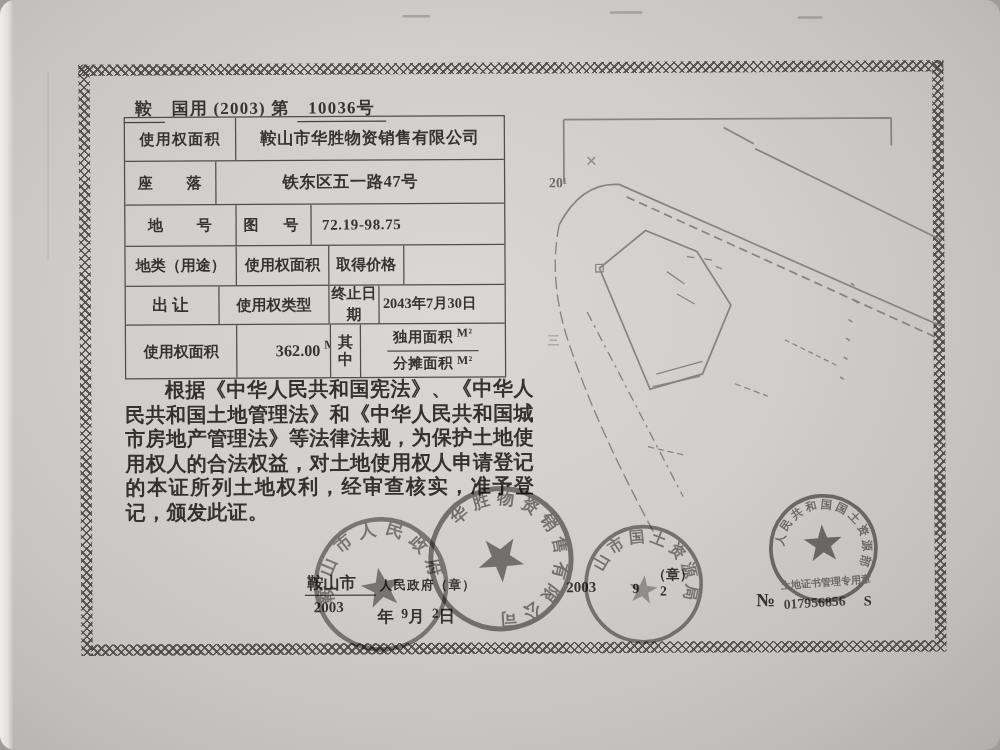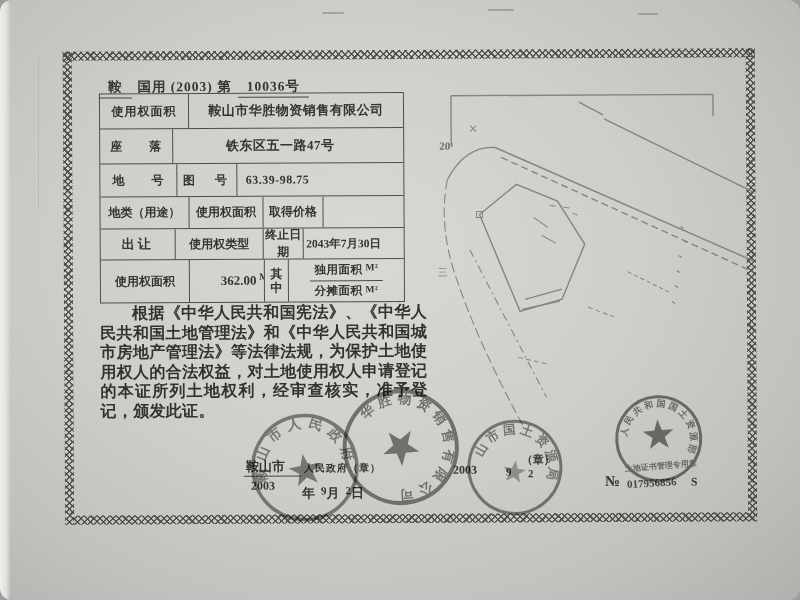--- a/index.html
+++ b/index.html
@@ -85,23 +85,23 @@
     <div class="tbl">
       <div class="tr" style="height:34px;">
         <div class="td lab" style="width:88px;">使用权面积</div>
         <div class="td" style="width:215px;">鞍山市华胜物资销售有限公司</div>
       </div>
       <div class="tr" style="height:34px;">
         <div class="td lab" style="width:72px;">座　　落</div>
         <div class="td" style="width:215px;">铁东区五一路47号</div>
       </div>
       <div class="tr" style="height:32px;">
-        <div class="td lab" style="width:76px;">地　　号</div>
+        <div class="td lab" style="width:88px;">地　　号</div>
         <div class="td lab" style="width:60px;letter-spacing:4px;">图　号</div>
-        <div class="td" style="width:81px;font-size:12px;">63.39-98.75</div>
+        <div class="td" style="width:81px;font-size:12px;">72.19-98.75</div>
       </div>
       <div class="tr" style="height:31px;">
         <div class="td lab" style="width:88px;letter-spacing:0;">地类（用途）</div>
         <div class="td" style="width:74px;font-size:12px;letter-spacing:0;">使用权面积</div>
         <div class="td lab" style="width:60px;letter-spacing:0;">取得价格</div>
         <div class="td" style="width:81px;"></div>
       </div>
       <div class="tr" style="height:30px;">
         <div class="td" style="width:74px;letter-spacing:3px;">出让</div>
         <div class="td lab" style="width:88px;letter-spacing:0;">使用权类型</div>

